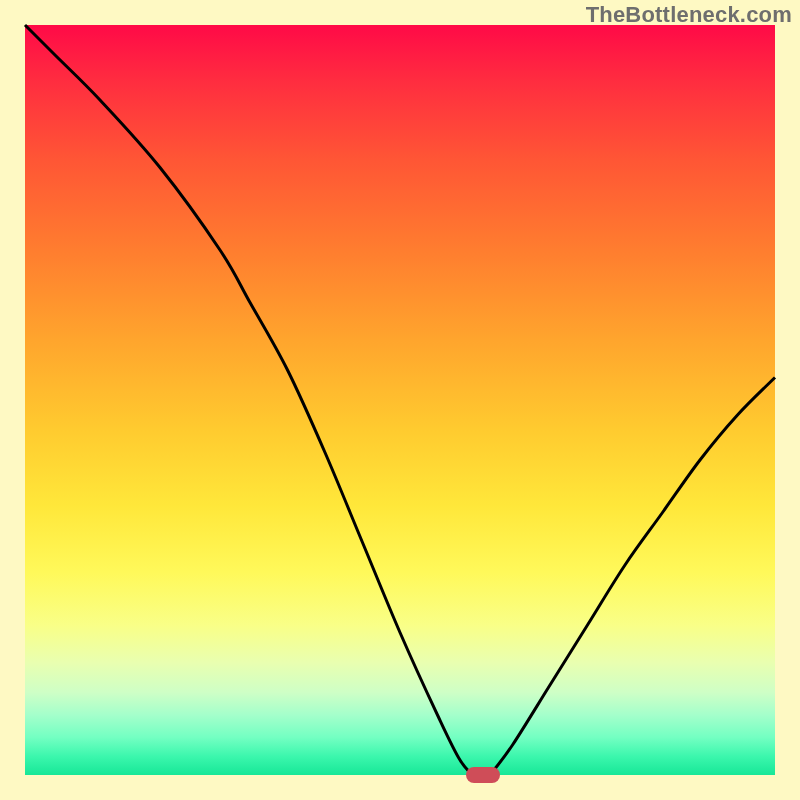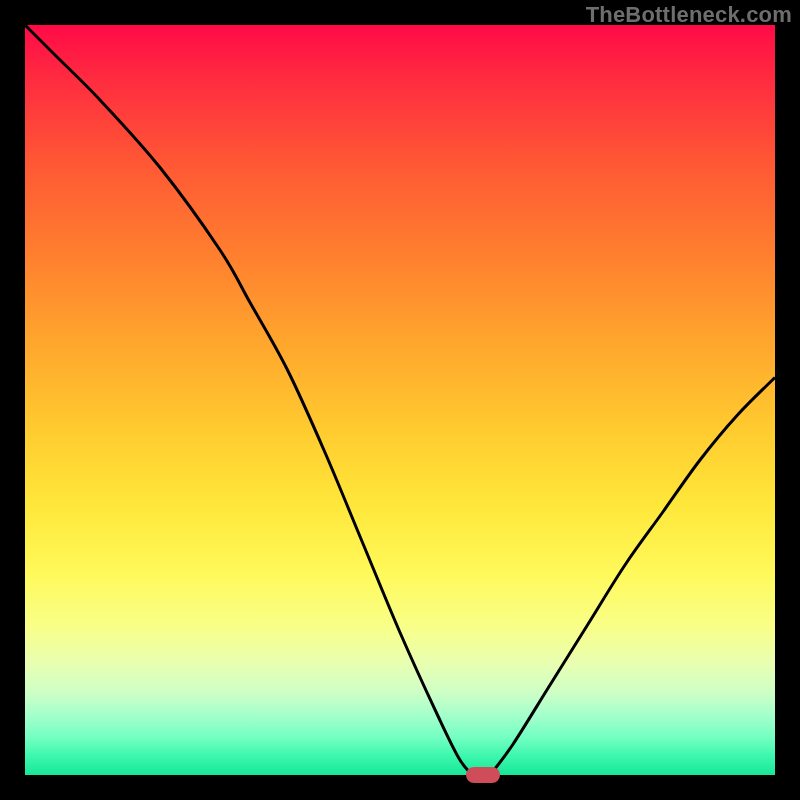--- a/index.html
+++ b/index.html
@@ -6,21 +6,21 @@
     margin: 0;
     padding: 0;
     width: 800px;
     height: 800px;
     overflow: hidden;
   }
   .frame {
     position: relative;
     width: 800px;
     height: 800px;
-    background: #000000;
+    background: #fef9c3;
   }
   .plot-area {
     position: absolute;
     left: 25px;
     top: 25px;
     width: 750px;
     height: 750px;
     background: linear-gradient(to bottom,
       #ff0a47 0%,
       #ff2f3f 8%,

